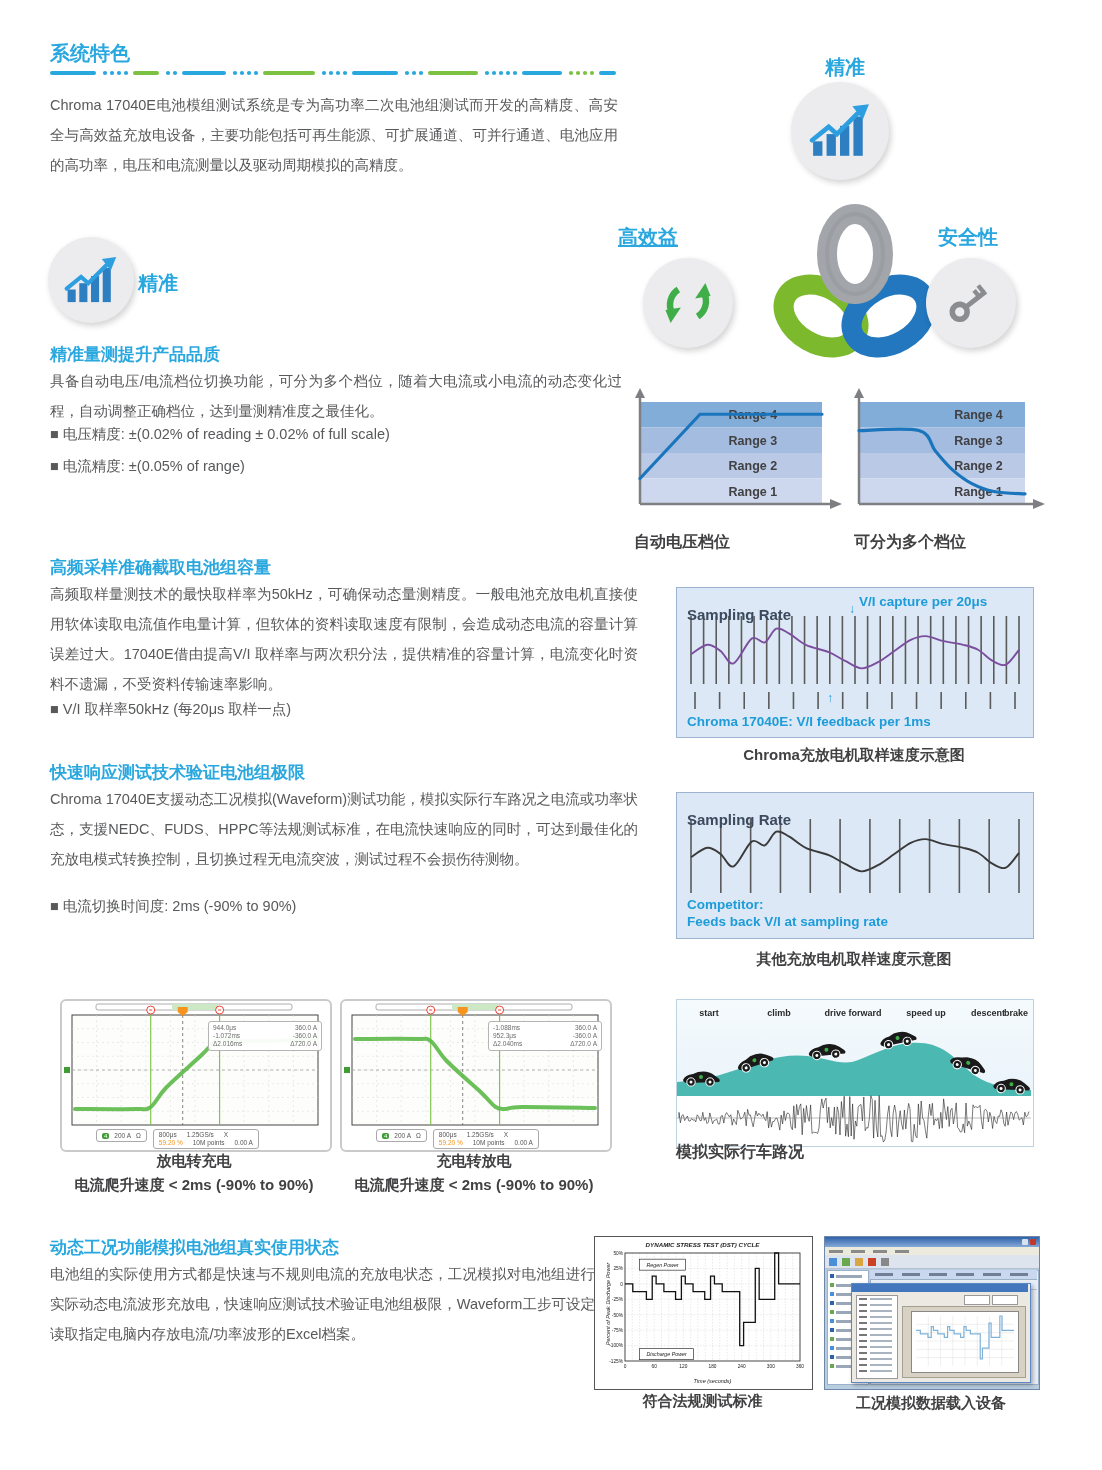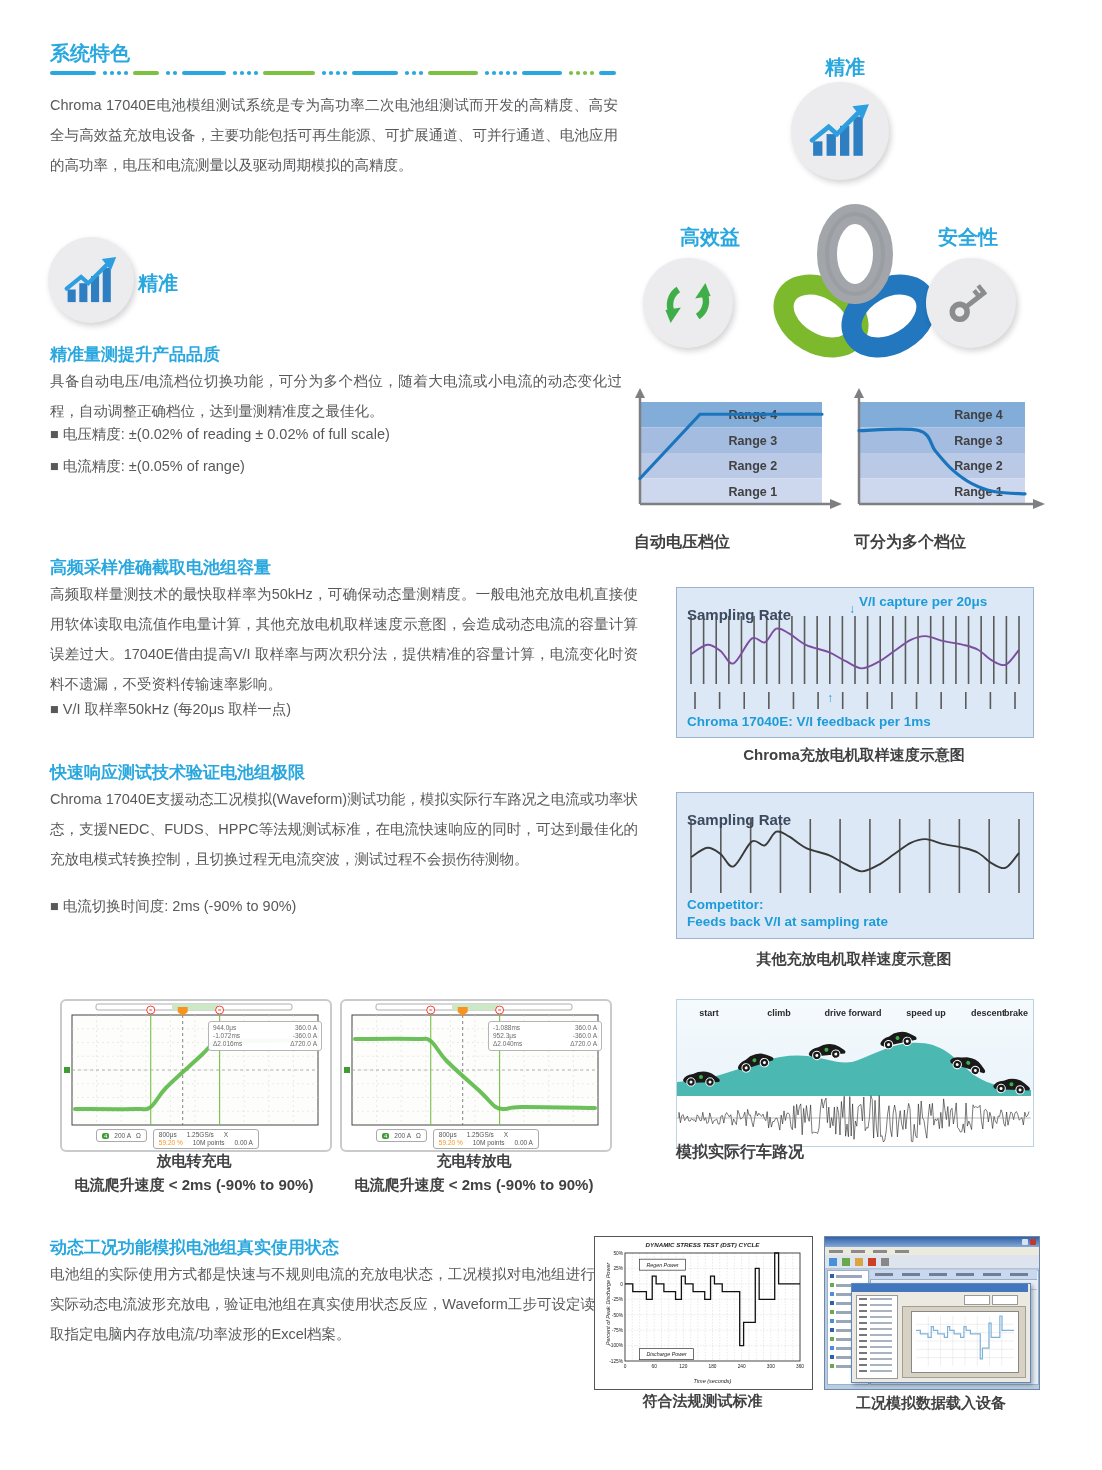--- a/index.html
+++ b/index.html
@@ -86,21 +86,21 @@
         <path d="M3,35 L19,22 L27,29 L47,9" stroke="#2d9fe0" stroke-width="4.5" fill="none" stroke-linecap="round"></path>
         <polygon points="42,2 58,0 52,15" fill="#2d9fe0"></polygon>
       </svg>
   </div>
   <svg class="abs" id="rings" style="left:757px;top:196px;" width="196" height="185">
       <ellipse cx="64" cy="120" rx="28" ry="40" fill="none" stroke="#7db92c" stroke-width="20" transform="rotate(120 64 120)"></ellipse>
       <ellipse cx="132" cy="120" rx="28" ry="40" fill="none" stroke="#2277bf" stroke-width="20" transform="rotate(240 132 120)"></ellipse>
       <ellipse cx="98" cy="58" rx="28" ry="40" fill="none" stroke="#a2a6ab" stroke-width="20"></ellipse>
       <ellipse cx="98" cy="58" rx="28" ry="40" fill="none" stroke="#8e9297" stroke-width="4" opacity="0.4"></ellipse>
     </svg>
-  <div class="abs feat-label" style="left:680px;top:224px;">高效益</div>
+  <div class="abs feat-label" style="left:618px;top:224px;text-decoration:underline;">高效益</div>
   <div class="abs circle" style="left:643px;top:258px;width:90px;height:90px;">
     <svg id="cycleIcon" width="58" height="58" viewBox="0 0 90 90">
         <path d="M20,60 A28,28 0 0 1 30,24" stroke="#3fae49" stroke-width="10" fill="none"></path>
         <path d="M70,30 A28,28 0 0 1 60,66" stroke="#3fae49" stroke-width="10" fill="none"></path>
         <polygon points="10,56 34,52 18,76" fill="#3fae49"></polygon>
         <polygon points="80,34 56,38 72,14" fill="#3fae49"></polygon>
       </svg>
   </div>
   <div class="abs feat-label" style="left:938px;top:224px;">安全性</div>
   <div class="abs circle" style="left:926px;top:258px;width:90px;height:90px;">
@@ -158,21 +158,21 @@
       <line x1="14" y1="116" x2="14" y2="8" stroke="#7d7f82" stroke-width="2.5"></line>
       <polygon points="9,10 19,10 14,0" fill="#7d7f82"></polygon>
       <line x1="14" y1="116" x2="190" y2="116" stroke="#7d7f82" stroke-width="2.5"></line>
       <polygon points="188,111 188,121 200,116" fill="#7d7f82"></polygon>
       <path d="M14,42.56C23.96,42.56 61.033333333333324,39.160000000000004 73.75999999999999,42.56C86.48666666666665,45.96 84.82666666666667,56.5 90.36,62.96C95.89333333333333,69.42 100.87333333333333,75.88000000000001 106.96000000000001,81.32000000000001C113.04666666666668,86.76 119.68666666666668,91.86000000000001 126.88000000000001,95.60000000000001C134.07333333333335,99.34 141.26666666666668,102.06 150.12,103.76C158.97333333333333,105.46000000000001 175.02,105.46 180,105.8" stroke="#1b75bc" stroke-width="3.2" fill="none" stroke-linecap="round"></path>
     </svg>
   <div class="abs cap-l" style="left:634px;top:532px;">自动电压档位</div>
   <div class="abs cap-l" style="left:854px;top:532px;">可分为多个档位</div>
 
   <div class="abs sec-h" style="left:50px;top:556px;">高频采样准确截取电池组容量</div>
-  <div class="abs body-t" style="left:50px;top:579px;width:588px;">高频取样量测技术的最快取样率为50kHz，可确保动态量测精度。一般电池充放电机直接使用软体读取电流值作电量计算，其他充放电机取样速度示意图，会造成动态电流的容量计算误差过大。17040E借由提高V/I 取样率与两次积分法，提供精准的容量计算，电流变化时资料不遗漏，不受资料传输速率影响。</div>
+  <div class="abs body-t" style="left:50px;top:579px;width:588px;">高频取样量测技术的最快取样率为50kHz，可确保动态量测精度。一般电池充放电机直接使用软体读取电流值作电量计算，但软体的资料读取速度有限制，会造成动态电流的容量计算误差过大。17040E借由提高V/I 取样率与两次积分法，提供精准的容量计算，电流变化时资料不遗漏，不受资料传输速率影响。</div>
   <div class="abs bullet" style="left:50px;top:700px;">■ V/I 取样率50kHz (每20μs 取样一点)</div>
 
   <div class="abs panel" style="left:676px;top:587px;width:356px;height:149px;">
     <svg id="samp1" width="356" height="149" style="position:absolute;left:0;top:0;">
         <line x1="14" y1="28" x2="14" y2="96" stroke="#5a5a5a" stroke-width="1.6"></line>
         <line x1="26.615384615384613" y1="28" x2="26.615384615384613" y2="96" stroke="#5a5a5a" stroke-width="1.6"></line>
         <line x1="39.230769230769226" y1="28" x2="39.230769230769226" y2="96" stroke="#5a5a5a" stroke-width="1.6"></line>
         <line x1="51.84615384615385" y1="28" x2="51.84615384615385" y2="96" stroke="#5a5a5a" stroke-width="1.6"></line>
         <line x1="64.46153846153845" y1="28" x2="64.46153846153845" y2="96" stroke="#5a5a5a" stroke-width="1.6"></line>
         <line x1="77.07692307692308" y1="28" x2="77.07692307692308" y2="96" stroke="#5a5a5a" stroke-width="1.6"></line>
@@ -443,21 +443,21 @@
     <div class="drv-label" style="left:32px;top:8px;">start</div>
     <div class="drv-label" style="left:102px;top:8px;">climb</div>
     <div class="drv-label" style="left:176px;top:8px;">drive forward</div>
     <div class="drv-label" style="left:249px;top:8px;">speed up</div>
     <div class="drv-label" style="left:311px;top:8px;">descent</div>
     <div class="drv-label" style="left:339px;top:8px;">brake</div>
   </div>
   <div class="abs cap-l" style="left:676px;top:1142px;width:356px;text-align:left;">模拟实际行车路况</div>
 
   <div class="abs sec-h" style="left:50px;top:1236px;">动态工况功能模拟电池组真实使用状态</div>
-  <div class="abs body-t" style="left:50px;top:1259px;width:545px;">电池组的实际使用方式都是快速与不规则电流的充放电状态，工况模拟对电池组进行实际动态电流波形充放电，验证电池组在真实使用状态反应，Waveform工步可设定读取指定电脑内存放电流/功率波形的Excel档案。</div>
+  <div class="abs body-t" style="left:50px;top:1259px;width:545px;">电池组的实际使用方式都是快速与不规则电流的充放电状态，工况模拟对电池组进行实际动态电流波形充放电，快速响应测试技术验证电池组极限，Waveform工步可设定读取指定电脑内存放电流/功率波形的Excel档案。</div>
 
   <div class="abs" style="left:594px;top:1236px;width:217px;height:152px;background:#fff;border:1px solid #555;">
     <svg id="dst" width="215" height="150">
         <line x1="37.291666666666664" y1="16" x2="37.291666666666664" y2="124" stroke="#c9c9c9" stroke-width="0.4" stroke-dasharray="1.5,1.5"></line>
         <line x1="44.58333333333333" y1="16" x2="44.58333333333333" y2="124" stroke="#c9c9c9" stroke-width="0.4" stroke-dasharray="1.5,1.5"></line>
         <line x1="51.875" y1="16" x2="51.875" y2="124" stroke="#c9c9c9" stroke-width="0.4" stroke-dasharray="1.5,1.5"></line>
         <line x1="59.166666666666664" y1="16" x2="59.166666666666664" y2="124" stroke="#c9c9c9" stroke-width="0.4" stroke-dasharray="1.5,1.5"></line>
         <line x1="66.45833333333334" y1="16" x2="66.45833333333334" y2="124" stroke="#c9c9c9" stroke-width="0.4" stroke-dasharray="1.5,1.5"></line>
         <line x1="73.75" y1="16" x2="73.75" y2="124" stroke="#c9c9c9" stroke-width="0.4" stroke-dasharray="1.5,1.5"></line>
         <line x1="81.04166666666667" y1="16" x2="81.04166666666667" y2="124" stroke="#c9c9c9" stroke-width="0.4" stroke-dasharray="1.5,1.5"></line>

